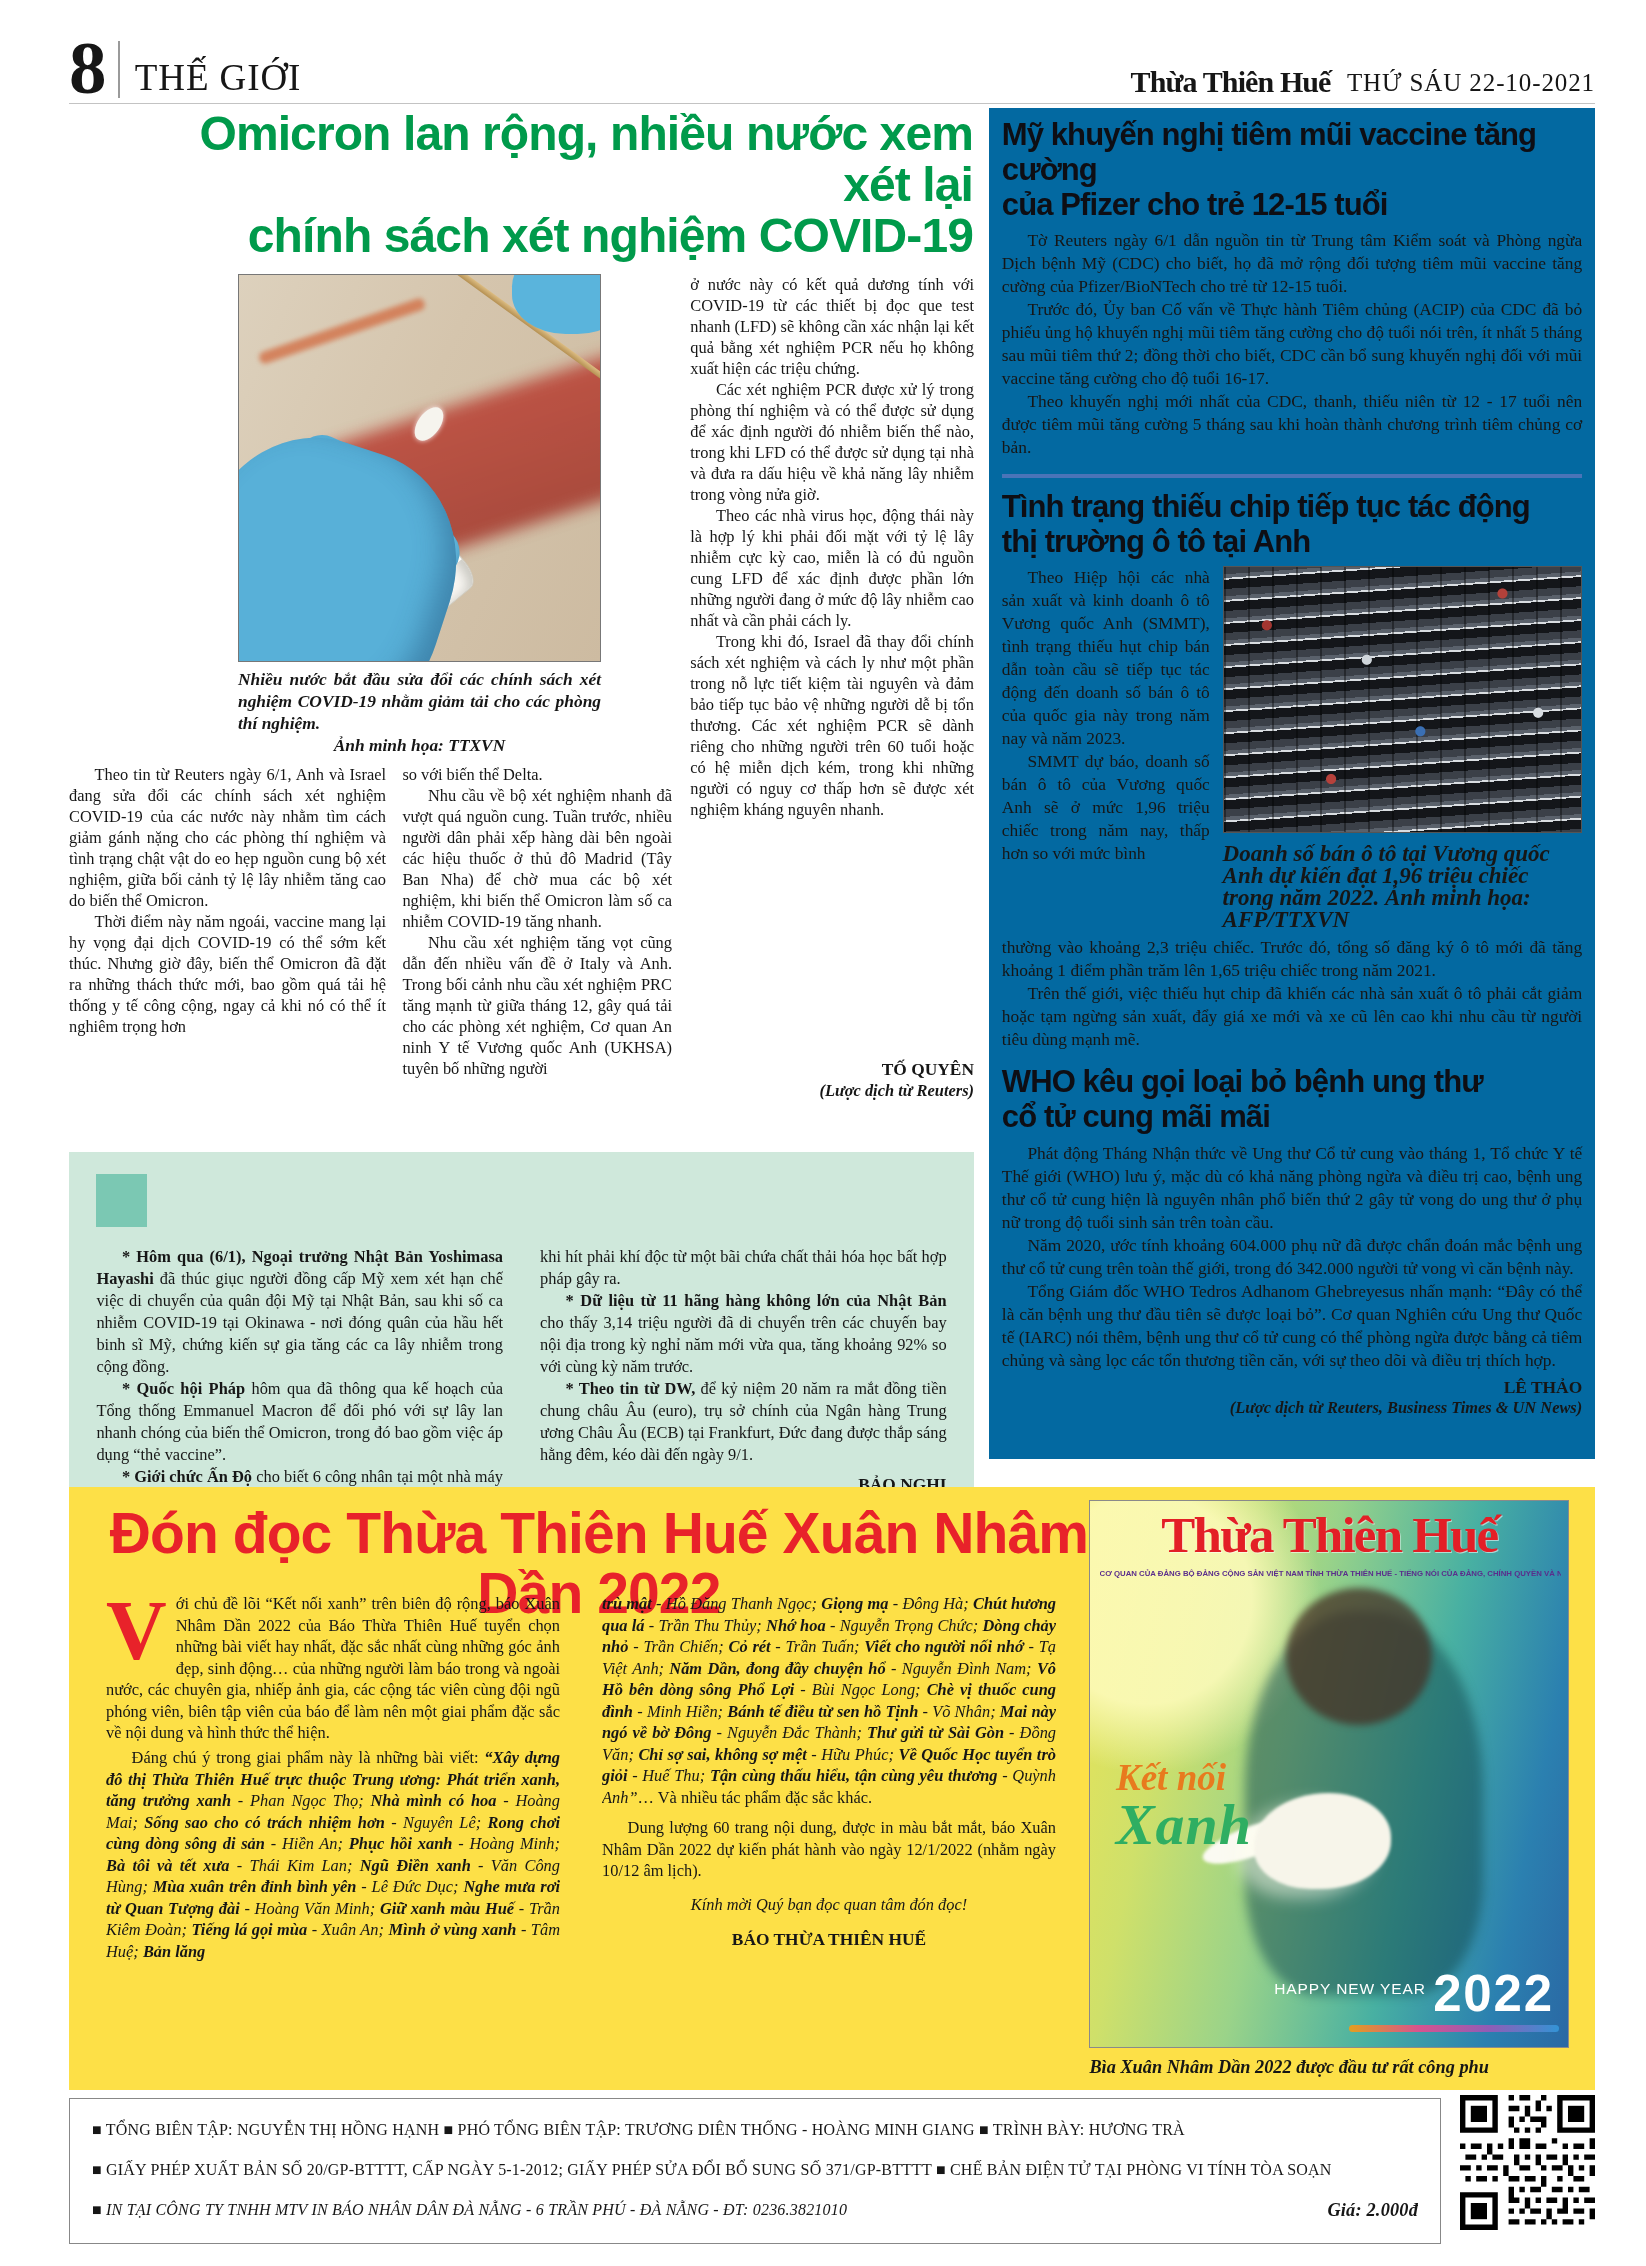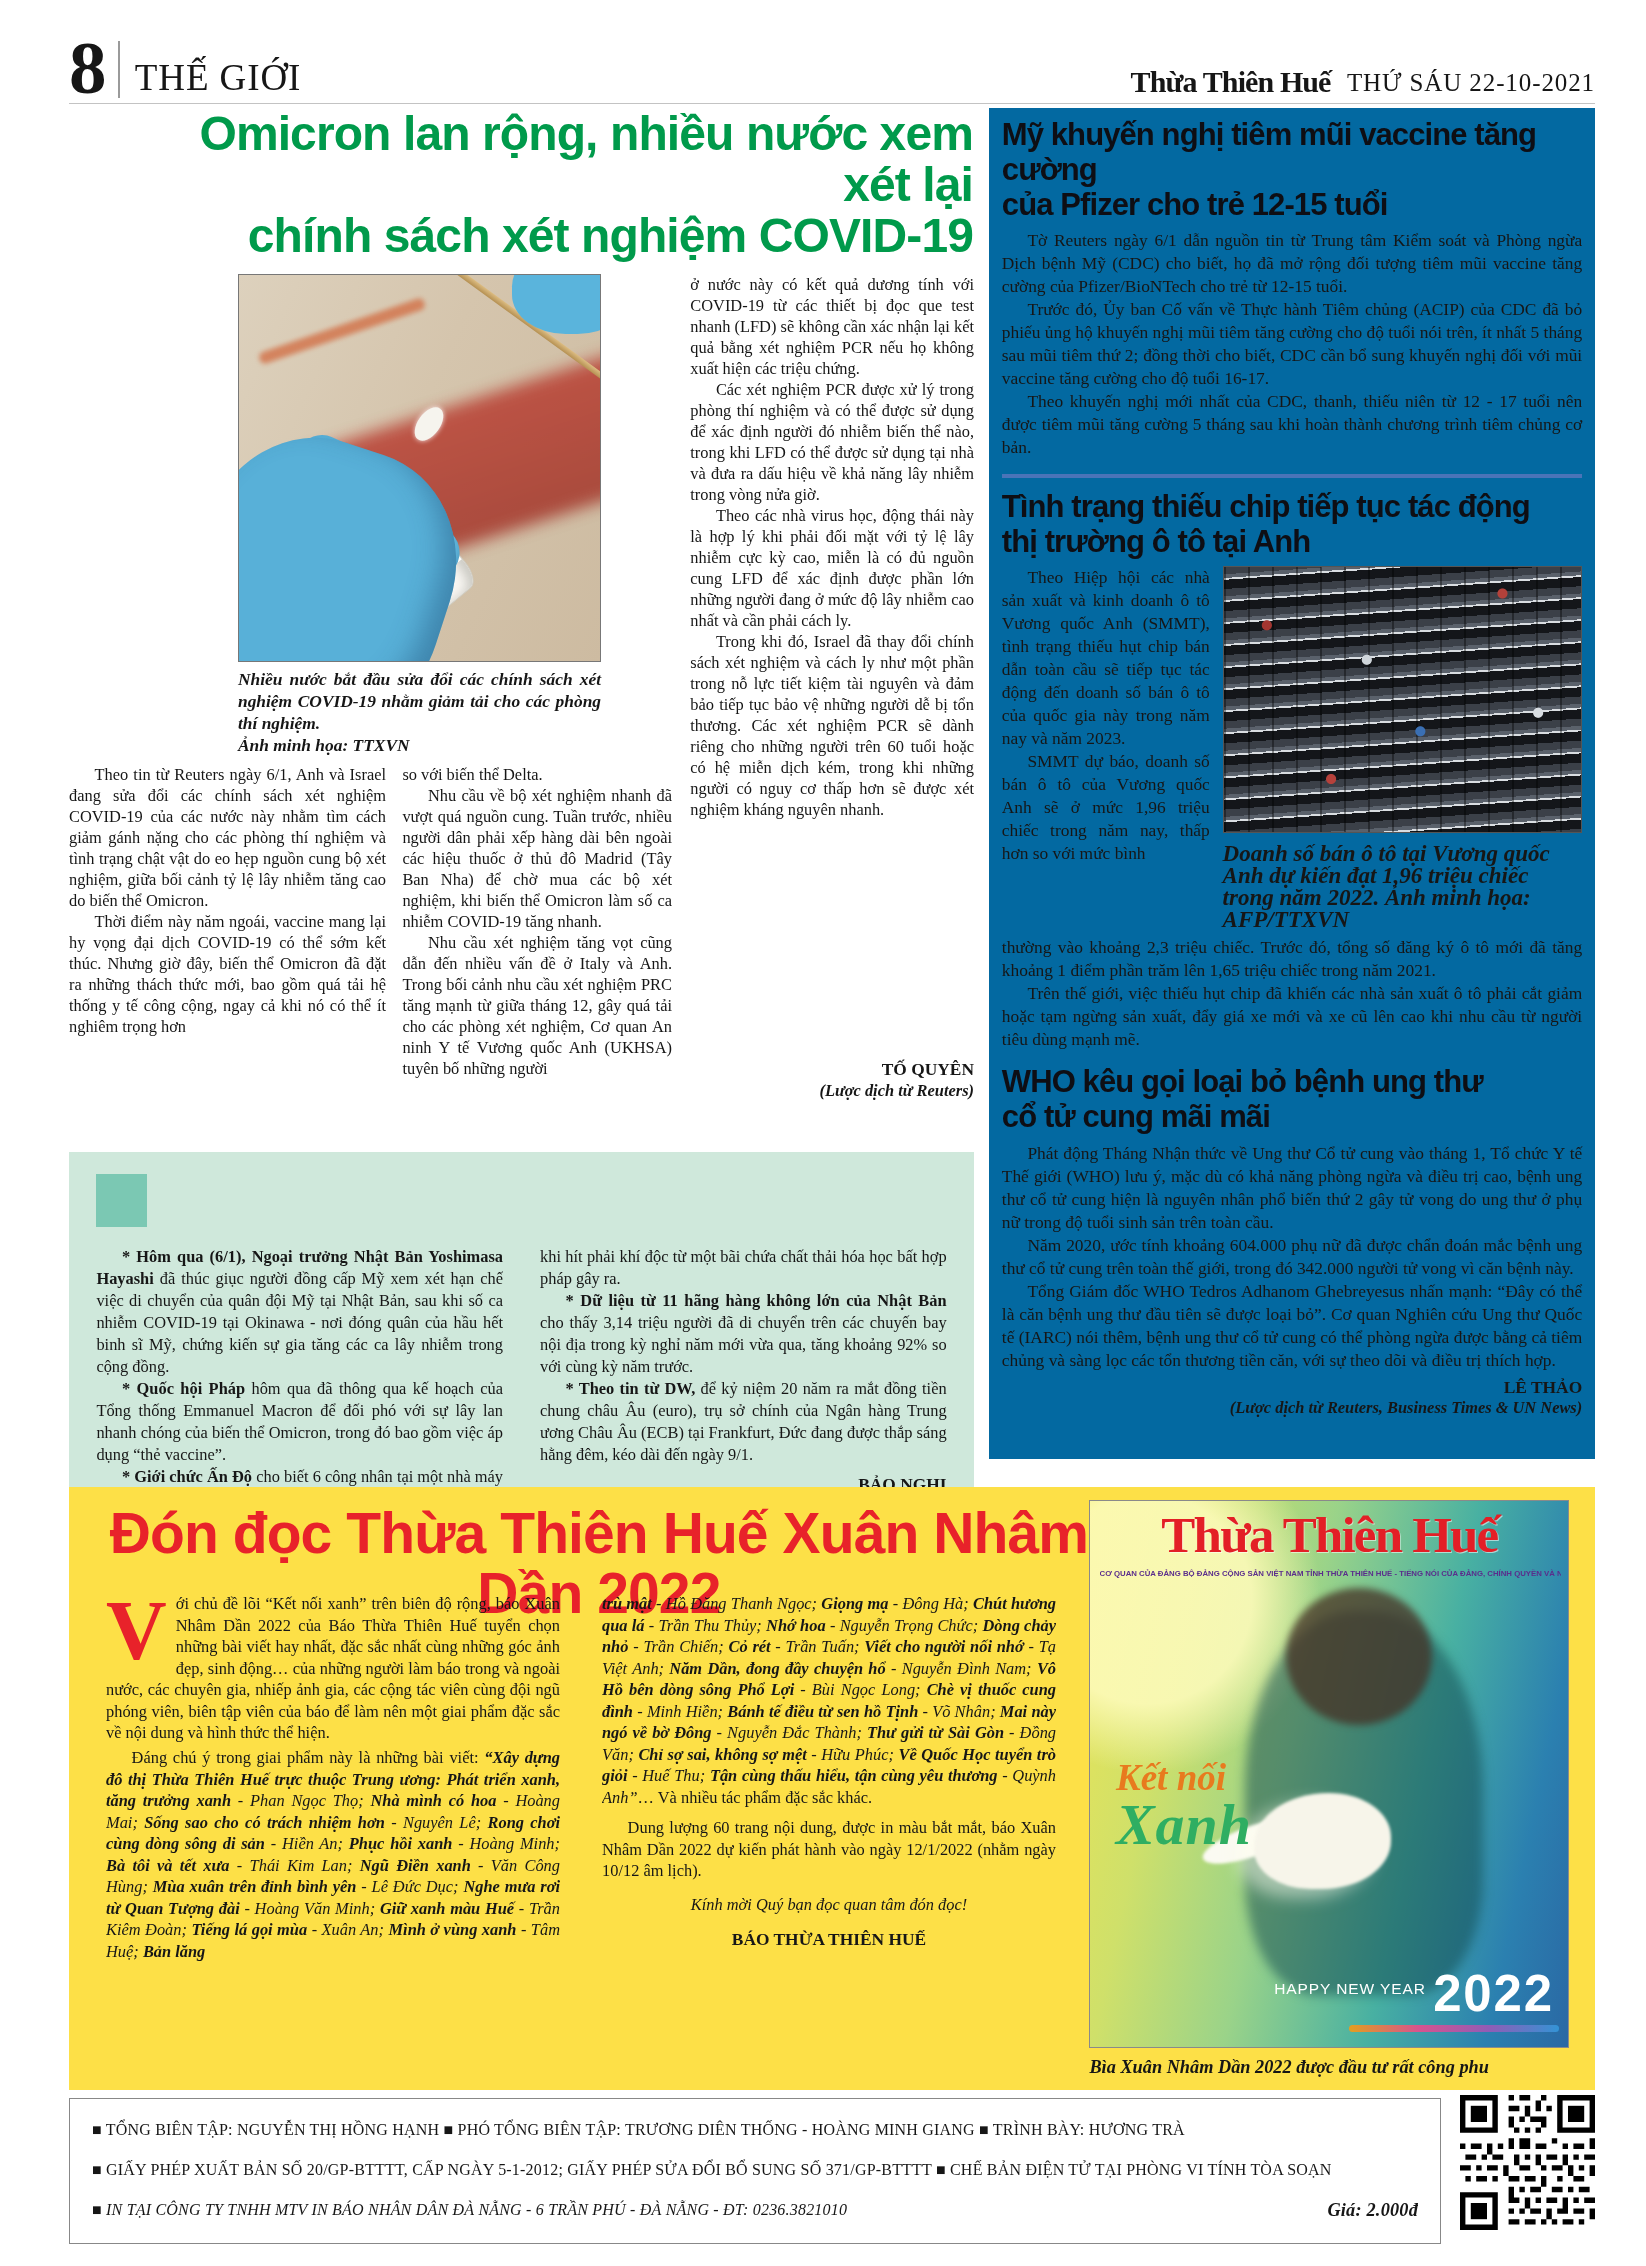--- a/index.html
+++ b/index.html
@@ -34,21 +34,21 @@
   .ph-stick { position:absolute; right:-25.6px; top:33px; width:228px; height:6.4px; background:linear-gradient(#dcbc82,#b59052); transform:rotate(36deg); border-radius:3.7px; }
   .ph-cotton { position:absolute; left:179px; top:130px; width:22px; height:38px; background:#f6f4ee; border-radius:50%; transform:rotate(36deg); box-shadow:0 0 5.5px rgba(255,255,255,.9); }
   .ph-tube { position:absolute; left:137px; top:169px; width:55px; height:174px; background:rgba(251,250,247,.95); border:0.9px solid #cfccc2; border-radius:12.8px/24px; transform:rotate(-40deg); box-shadow:inset -7.3px 0 11px rgba(120,120,110,.35); }
   .ph-tube .lbl { position:absolute; left:0; top:35px; width:100%; height:110px; background:#fdfdfb; display:flex; align-items:center; justify-content:center; writing-mode:vertical-rl; text-orientation:mixed; transform:rotate(180deg); font-family:"Liberation Sans", sans-serif; font-weight:bold; font-size:17.4px; letter-spacing:0.9px; color:#3c3c3c; }
   .ph-tube .dot { position:absolute; right:7.3px; top:40px; width:9.1px; height:9.1px; border-radius:50%; background:#c4342a; }
   .ph-glove-tr { position:absolute; right:-31px; top:-27.4px; width:119px; height:87px; background:#5ab4dc; border-radius:45%; }
   .ph-palm { position:absolute; left:-46px; bottom:-64px; width:256px; height:283px; background:#58b0d8; border-radius:42%; transform:rotate(18deg); box-shadow:inset -16.4px -9.1px 27.4px rgba(30,80,120,.45); }
   .ph-finger1 { position:absolute; left:77px; bottom:108px; width:151px; height:53px; background:#61b8de; border-radius:27.4px; transform:rotate(32deg); box-shadow:inset 0 -7.3px 12.8px rgba(30,80,120,.4); }
   .ph-finger2 { position:absolute; left:55px; bottom:160px; width:137px; height:48px; background:#55acd4; border-radius:25.6px; transform:rotate(24deg); }
   .m-caption { margin-left:169px; width:363px; margin-top:6.4px; font-weight:bold; font-style:italic; font-size:17.4px; line-height:22px; text-align:justify; }
-  .m-caption .credit { display:block; text-align:left; }
+  .m-caption .credit { display:block; text-align:center; }
   .two-cols { display:flex; margin-top:8.2px; height:364px; overflow:hidden; }
   .two-cols .c1 { width:317px; flex:0 0 317px; margin-right:16.4px; }
   .art-col3 { flex:1; margin-left:18.3px; display:flex; flex-direction:column; height:827px; }
   .c3-paras { flex:1; overflow:hidden; }
   .body-copy { font-size:16.4px; line-height:21px; }
   .para { margin:0; text-indent:25.6px; text-align:justify; }
   .no-first-indent .para:first-child { text-indent:0; }
   .byline { text-align:right; font-weight:bold; font-size:17.4px; margin-top:5.5px; }
   .byline-note { text-align:right; font-weight:bold; font-style:italic; font-size:16.4px; }
 

